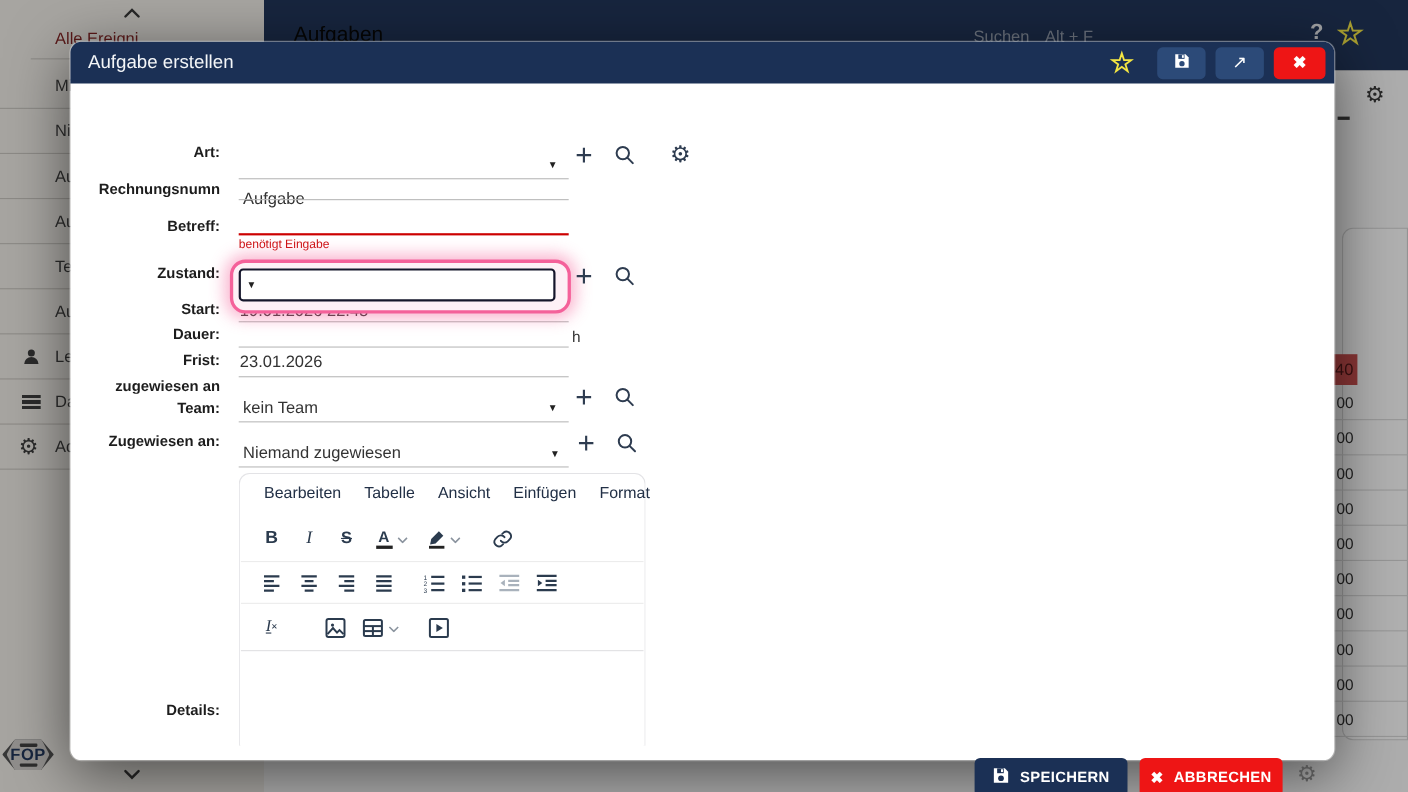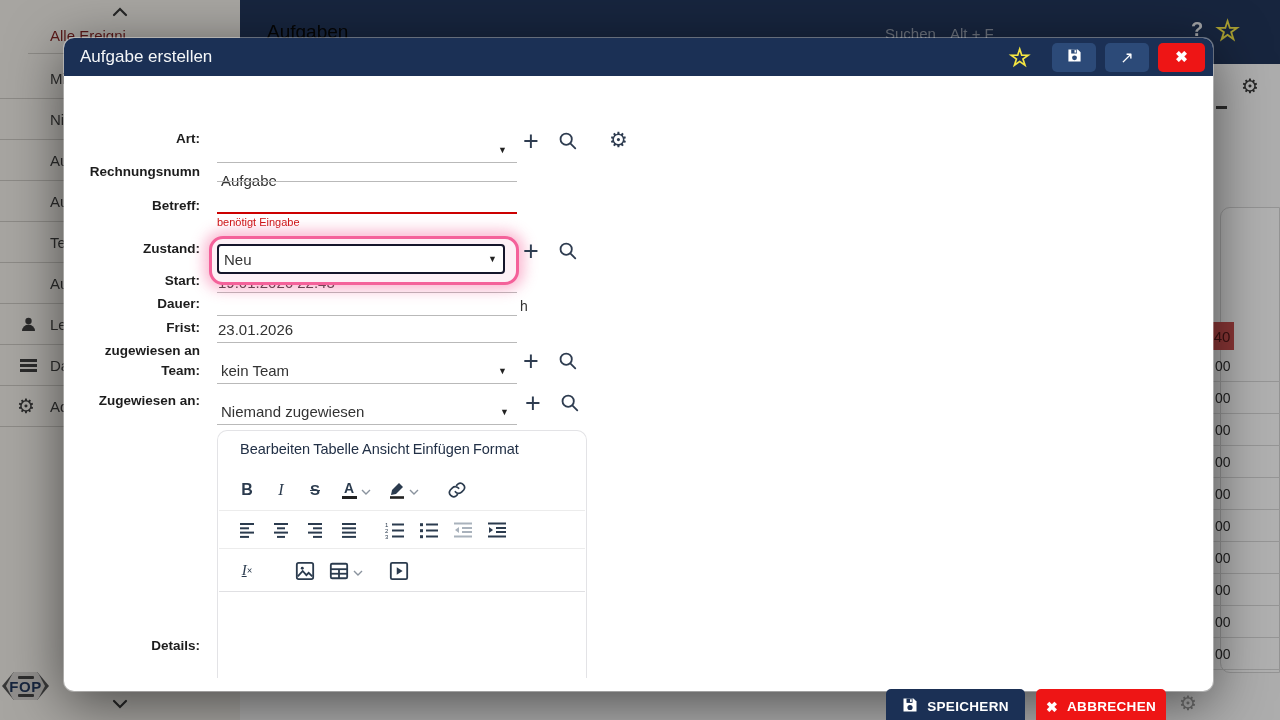--- a/index.html
+++ b/index.html
@@ -75,21 +75,21 @@
   .focus-ring { left:145px; top:160px; width:310px; height:49px; border:3px solid #f4619a;
     border-radius:14px; background:#fdf0f6; box-shadow:0 0 14px 5px rgba(244,97,154,0.45); }
   .combo { left:153px; top:168px; width:288px; height:30px; background:#fff;
     border:2px solid #15162b; border-radius:4px; display:flex; align-items:center;
     padding:0 6px 0 5px; }
   .combo .val { flex:1; }
 
   
   .editor { left:153px; top:354px; width:370px; height:248px; background:#fff;
     border:1px solid #e3e3e6; border-bottom:none; border-radius:10px 10px 0 0; }
-  .menubar { position:absolute; left:22px; top:10px; display:flex; gap:3px;
+  .menubar { position:absolute; left:22px; top:10px; display:flex; gap:21px;
     font-size:14.5px; color:#223046; }
   .menubar span { cursor:pointer; }
   .t-row { position:absolute; left:1px; width:366px; display:flex; align-items:center;
     padding-left:18px; }
   .t-row1 { top:38px; height:42px; border-bottom:1px solid #ececec; }
   .t-row2 { top:81px; height:37px; border-bottom:1px solid #ececec; }
   .t-row3 { top:119px; height:42px; border-bottom:1px solid #e0e0e3; }
   .tbtn { display:flex; align-items:center; justify-content:center; color:#2b3b4e;
     margin-right:14px; cursor:pointer; min-width:20px; height:26px; }
   .tbtn.disabled { color:#a9b2bc; cursor:default; }
@@ -239,21 +239,20 @@
       <div class="abs uline red" style="top:136px;"></div>
       <div class="abs err" style="top:140px;">benötigt Eingabe</div>
 
       <div class="abs lbl" style="top:197px;">Start:</div>
       <div class="abs val" style="left:154px; top:198px;">19.01.2026 22:43</div>
       <div class="abs uline" style="top:216px;"></div>
 
       <div class="abs lbl" style="top:165px;">Zustand:</div>
       <div class="abs focus-ring"></div>
       <div class="abs combo">
-        <span class="val">Neu</span>
         <span class="dd-arrow">▼</span>
       </div>
       <div class="abs icon-plus" style="left:459px; top:162px;">+</div>
       <div class="abs icon-search" style="left:494px; top:165px;">
         <svg width="20" height="20" viewBox="0 0 22 22">
             <circle cx="9" cy="9" r="6.2" fill="none" stroke="#2e3c50" stroke-width="2"></circle>
             <line x1="13.8" y1="13.8" x2="19" y2="19" stroke="#2e3c50" stroke-width="2" stroke-linecap="round"></line>
           </svg>
       </div>
 

